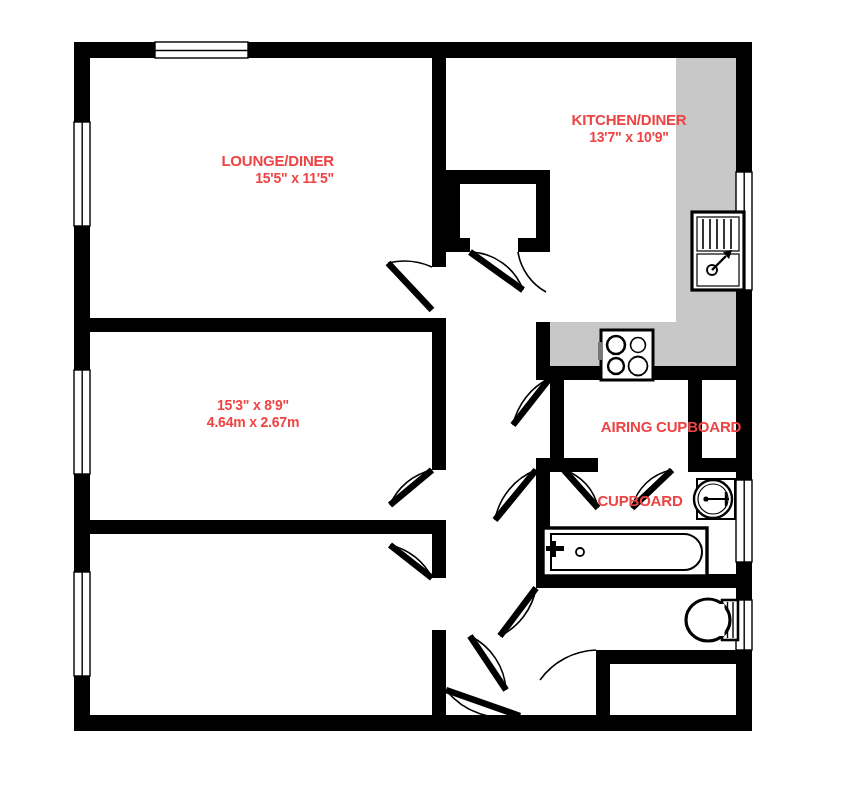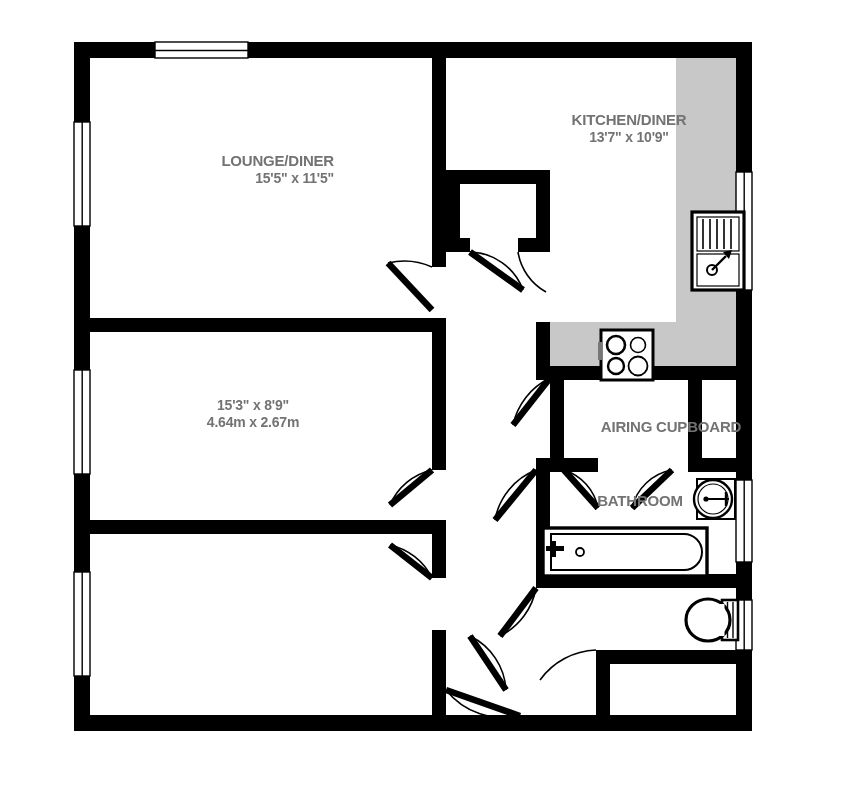--- a/index.html
+++ b/index.html
@@ -24,21 +24,21 @@
     left: 0;
     top: 0;
     width: 849px;
     height: 805px;
   }
   .room-label {
     position: absolute;
     text-align: center;
     font-family: "Liberation Sans", sans-serif;
     font-weight: bold;
-    color: #737373;
+    color: #ef4444;
     line-height: 1.18;
     white-space: nowrap;
     letter-spacing: -0.2px;
   }
   .room-label .ln-name {
     font-size: 15px;
     display: block;
   }
   .room-label .ln-imp {
     font-size: 14px;
@@ -278,16 +278,16 @@
     <span class="ln-imp">15'3"  x 8'9"</span>
     <span class="ln-met">4.64m  x 2.67m</span>
   </div>
 
 
   <div class="room-label label-single" style="left:571px; top:418px; width:200px;">
     <span class="ln-name">AIRING CUPBOARD</span>
   </div>
 
   <div class="room-label label-single" style="left:540px; top:492px; width:200px;">
-    <span class="ln-name">BATHROOM</span>
+    <span class="ln-name">CUPBOARD</span>
   </div>
 
 </div>
 
 </body></html>

